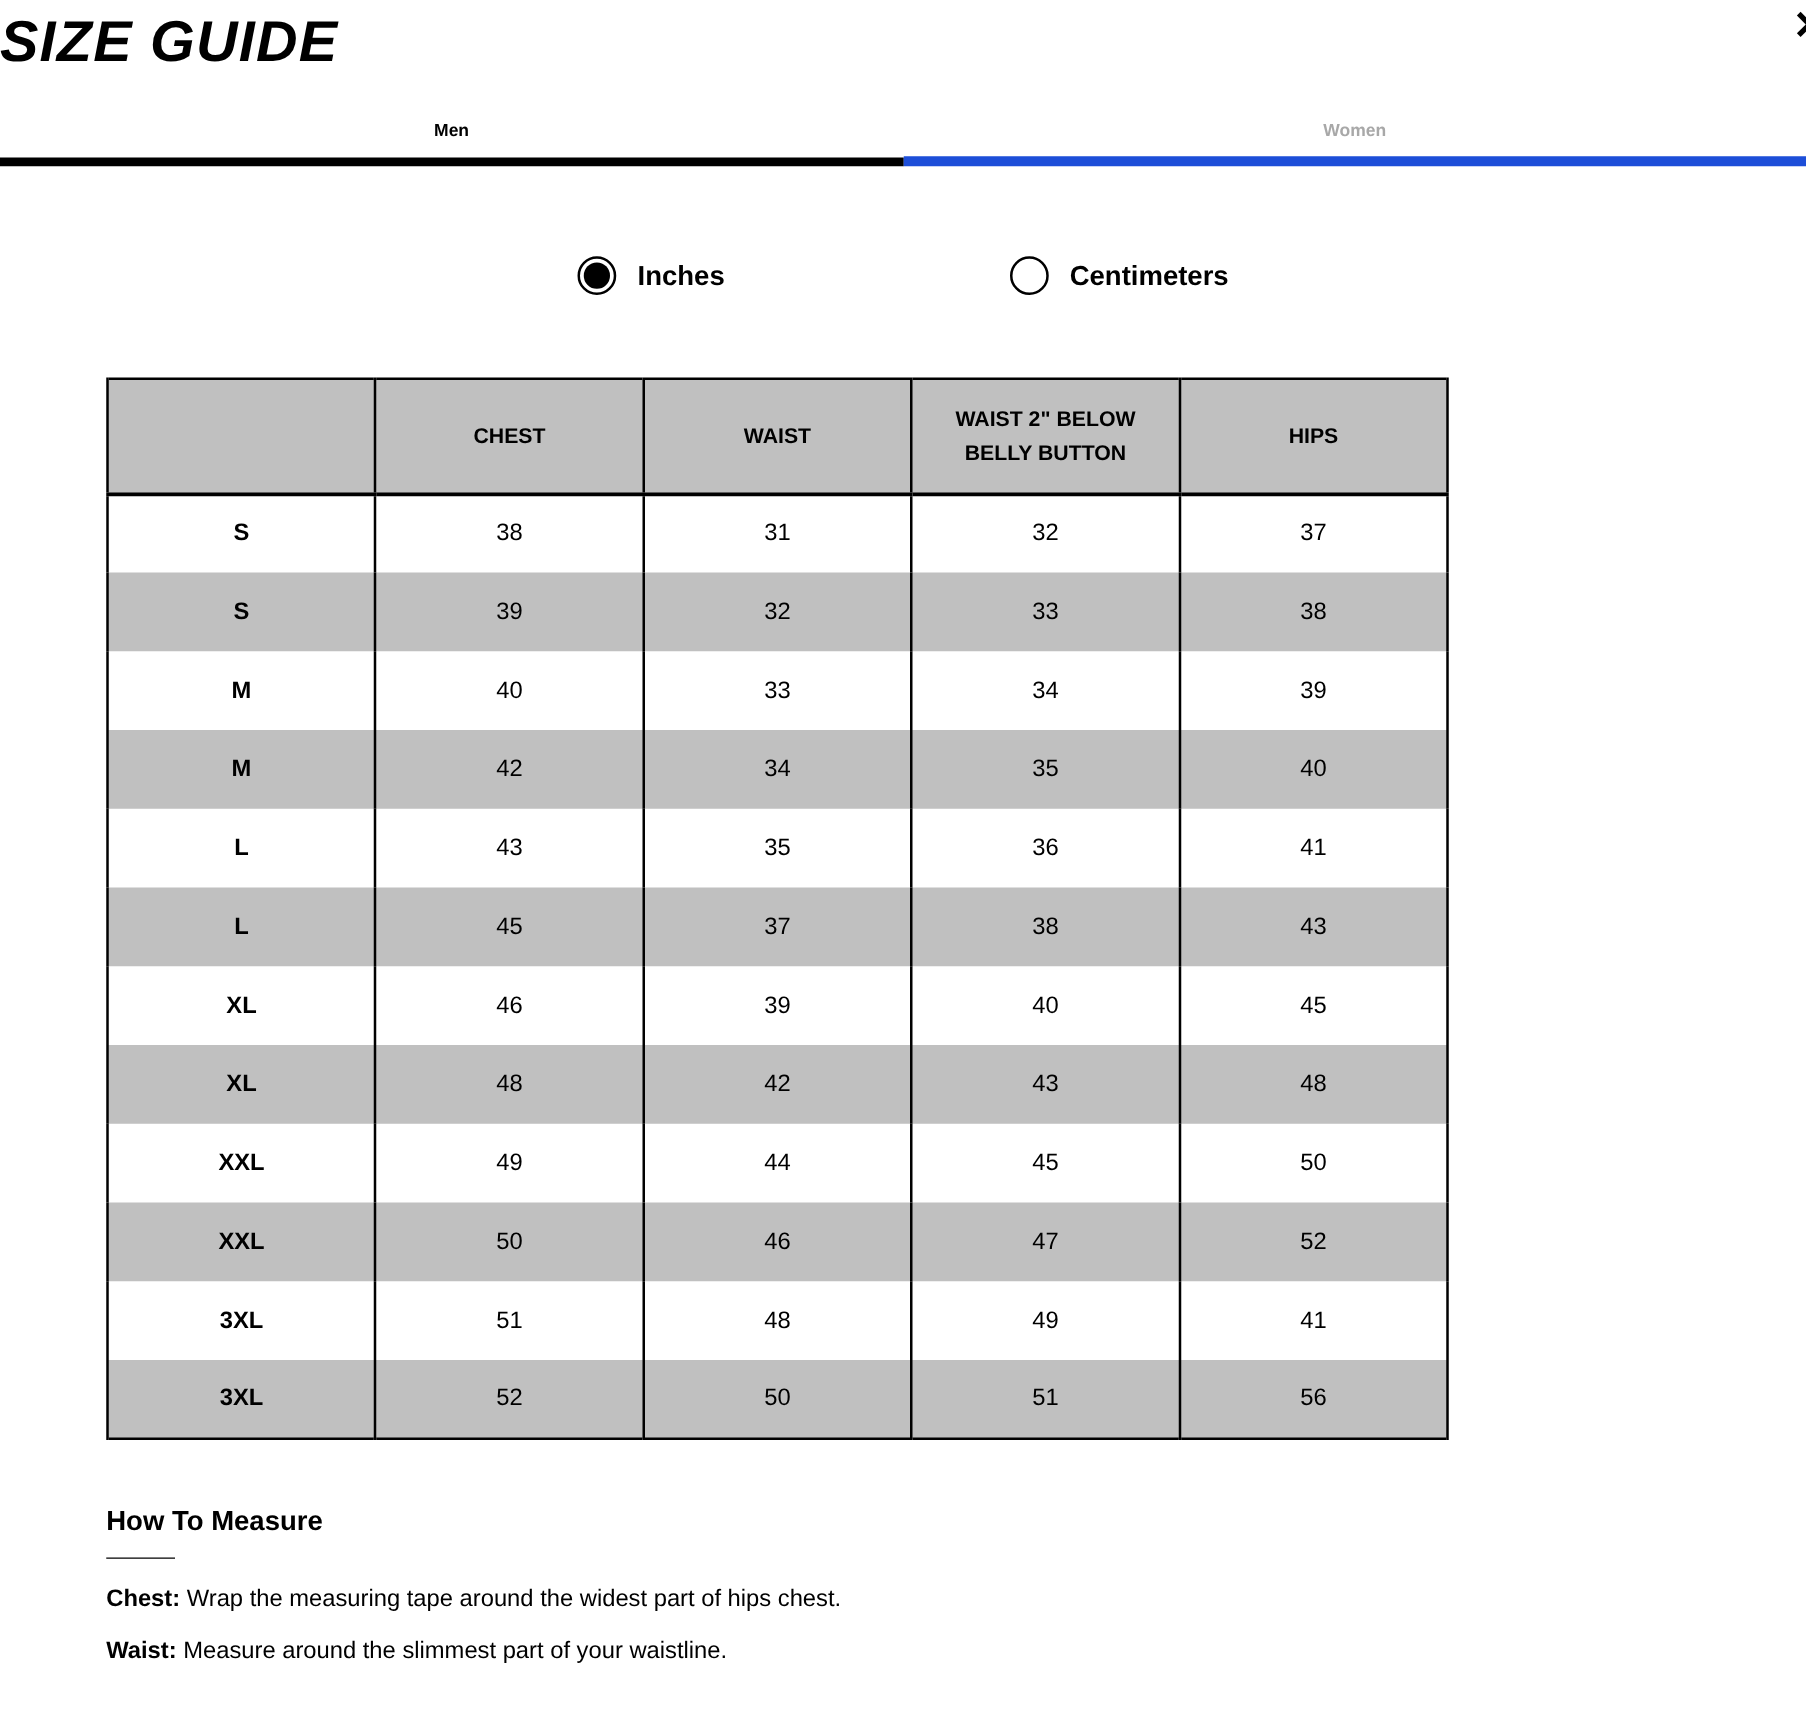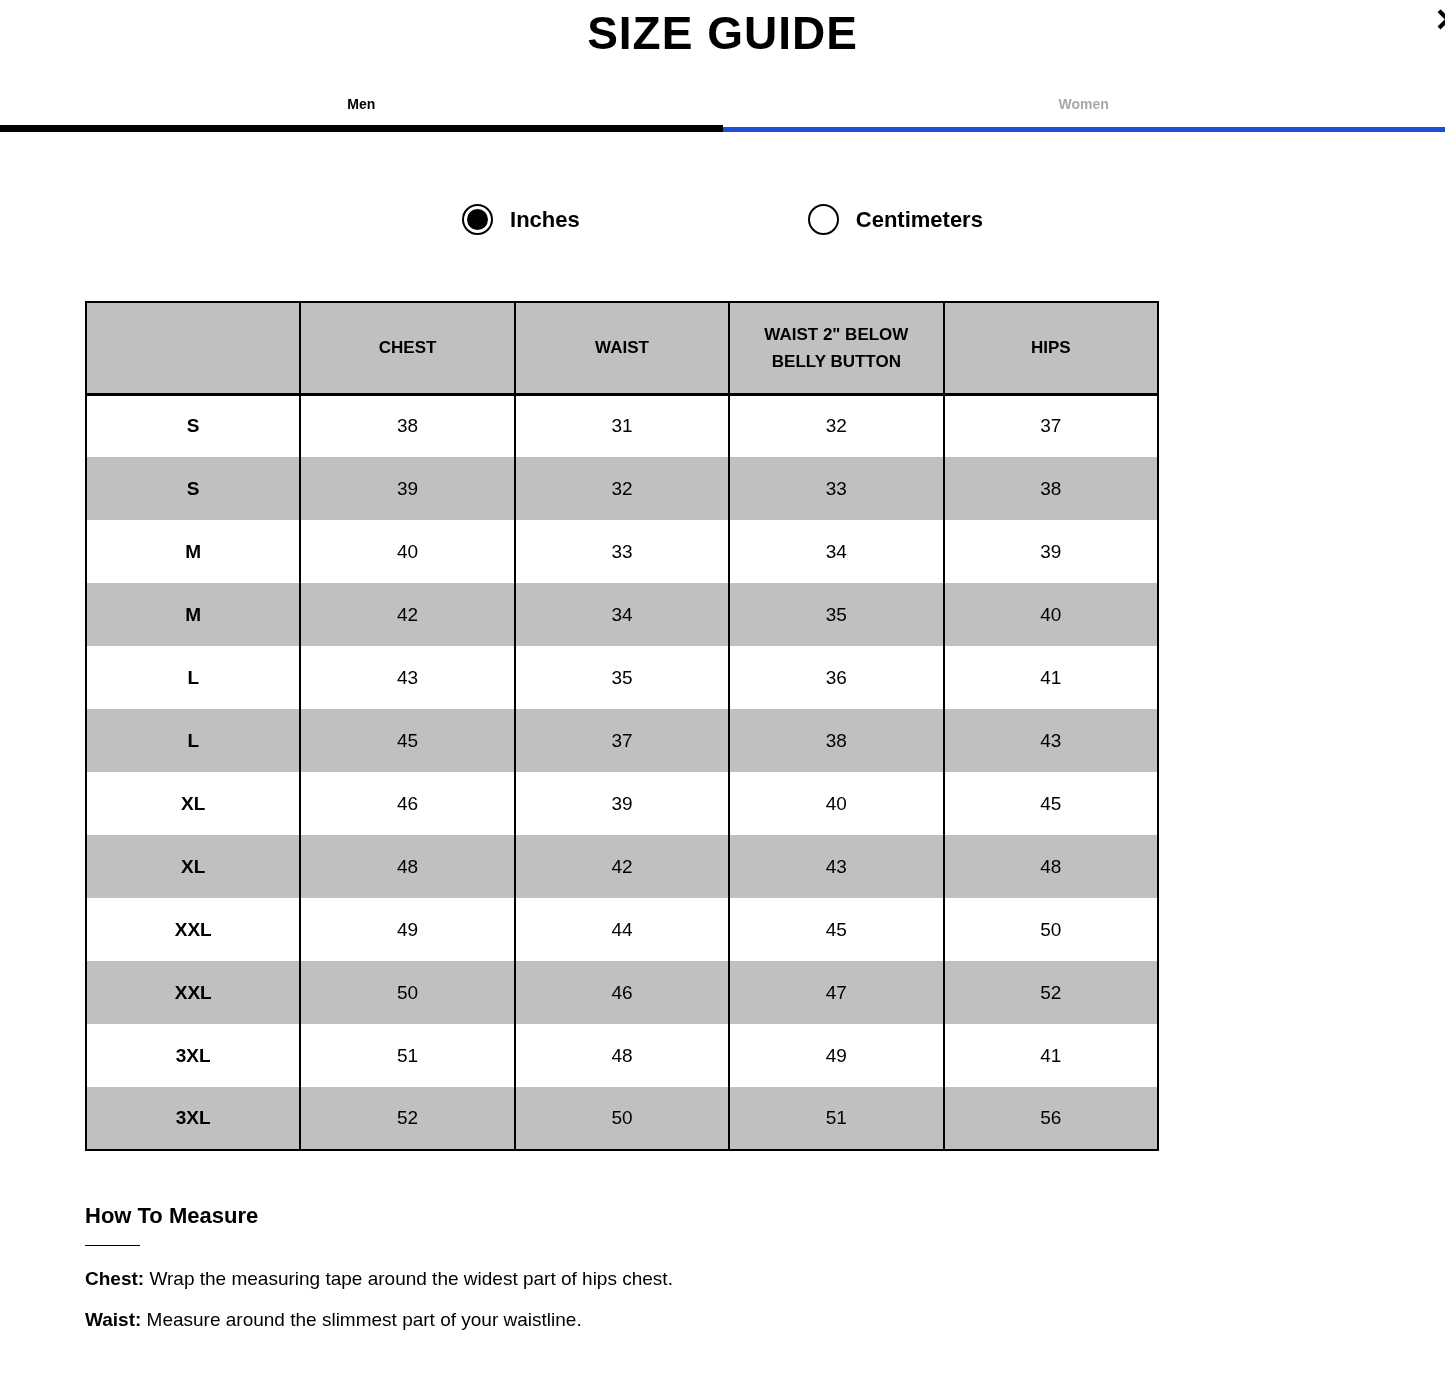--- a/index.html
+++ b/index.html
@@ -12,24 +12,24 @@
     background: #ffffff;
     color: #000000;
     font-family: "Liberation Sans", "DejaVu Sans", sans-serif;
   }
 
   
   .titlebar { position: relative; }
   .titlebar h1 {
     margin: 0;
     padding-top: 6px;
-    text-align: center;
     font-size: 46px;
     font-weight: bold;
     letter-spacing: 1px;
+    font-style: italic;
   }
   .close-btn {
     position: absolute;
     top: 4px;
     right: -16px;
     border: none;
     background: none;
     padding: 0;
     font-size: 32px;
     font-weight: bold;
@@ -46,21 +46,21 @@
   }
   .tab {
     flex: 1 1 50%;
     text-align: center;
     font-size: 14px;
     font-weight: bold;
     padding-bottom: 13px;
     cursor: pointer;
   }
   .tab.active  { color: #000000; border-bottom: 7px solid #000000; }
-  .tab.inactive{ color: #a8a8a8; border-bottom: 5px solid #1d4ed8; text-align: center; }
+  .tab.inactive{ color: #a8a8a8; border-bottom: 8px solid #1d4ed8; text-align: center; }
 
   
   .units {
     display: flex;
     justify-content: center;
     gap: 228px;
     margin-top: 72px;
   }
   .radio {
     display: flex;

